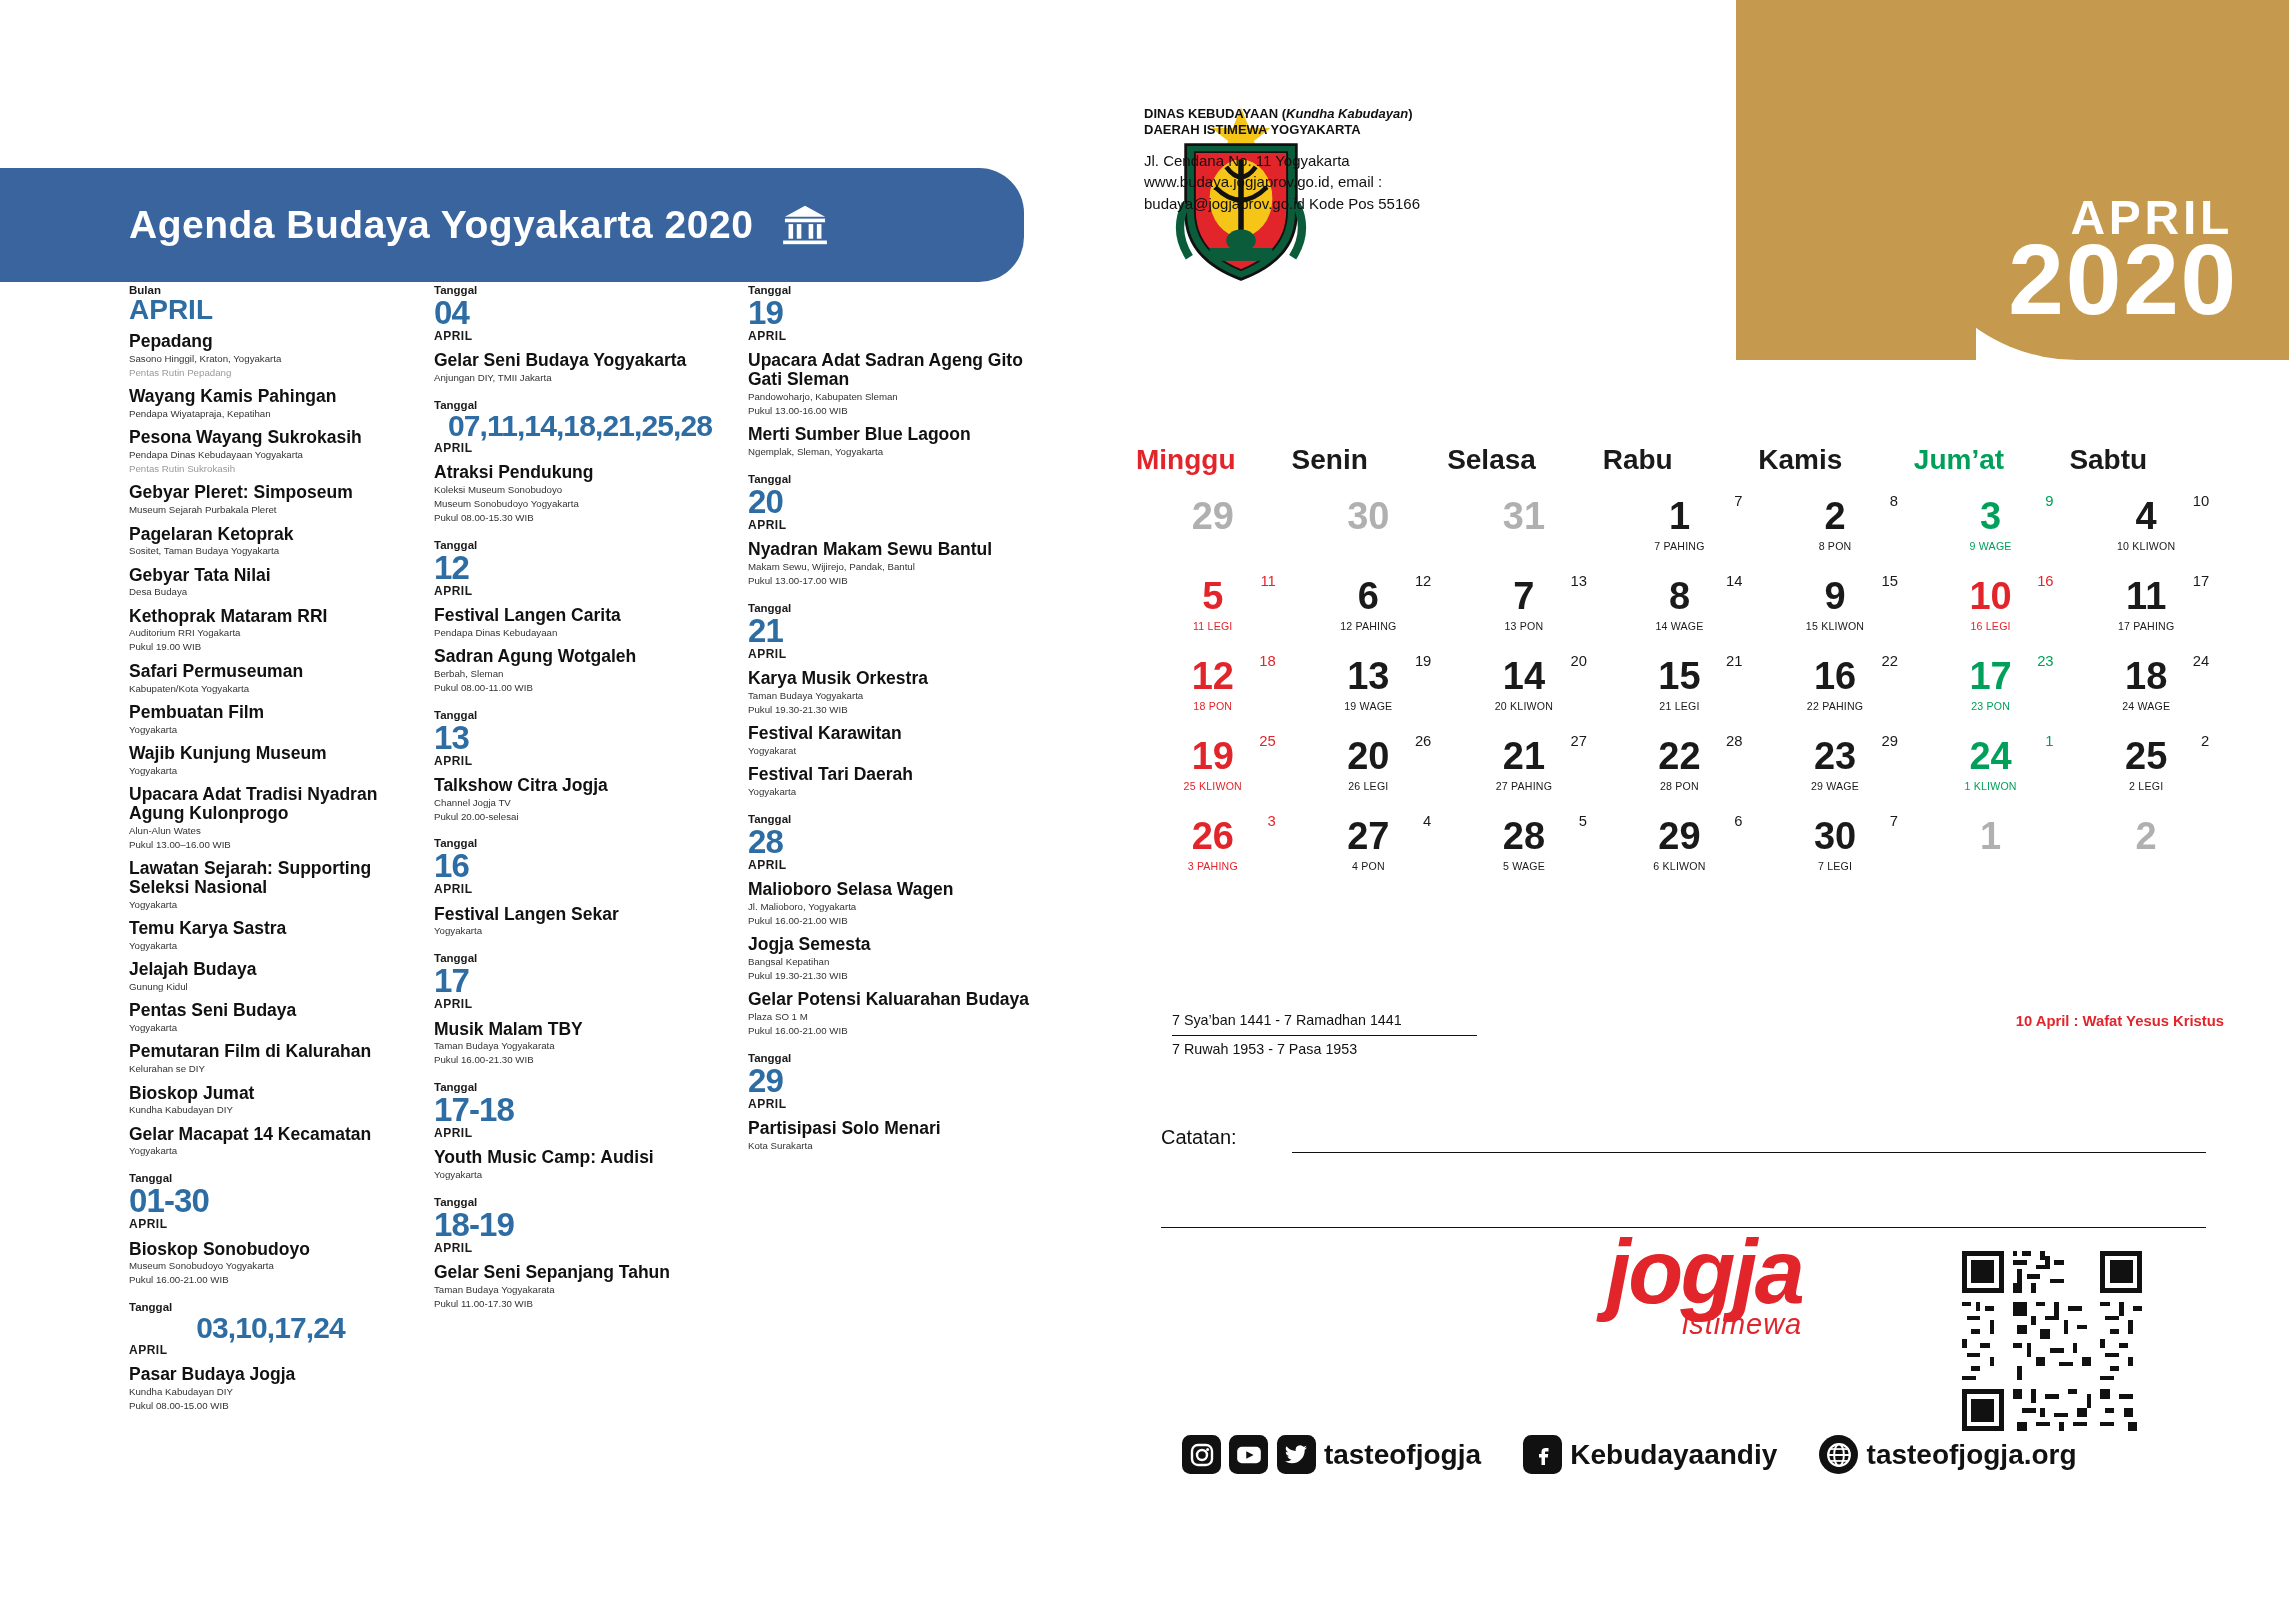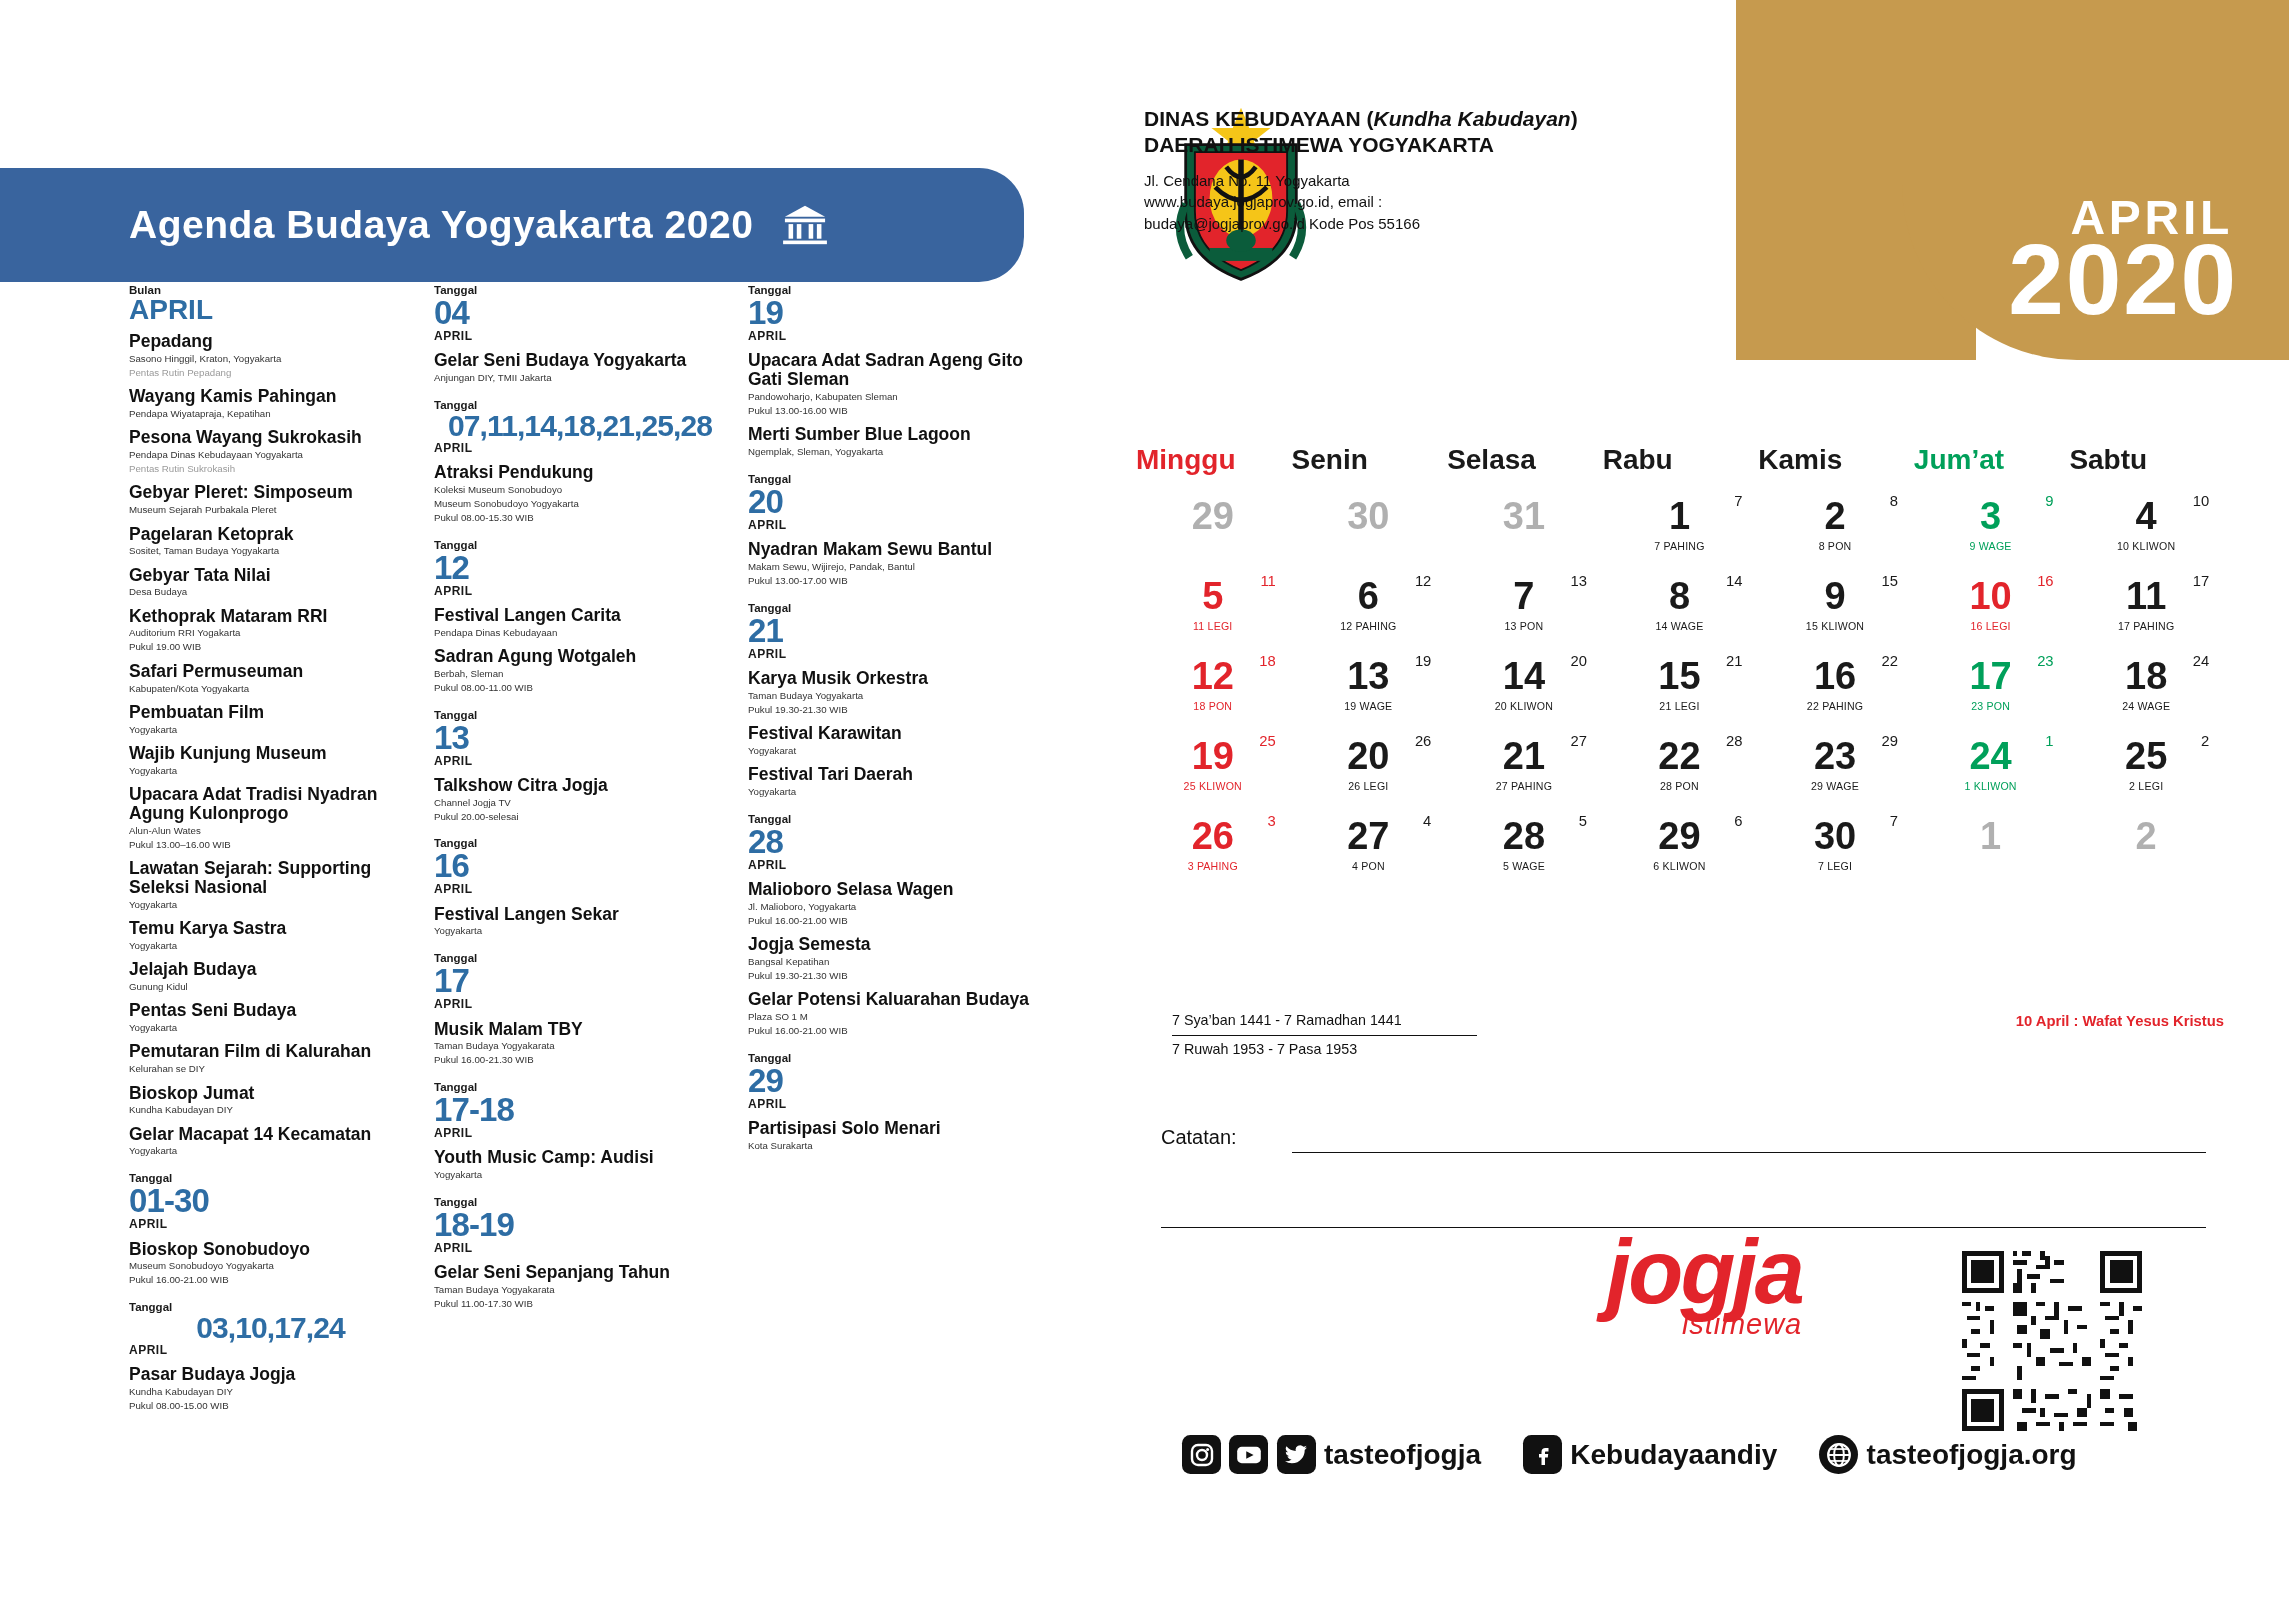--- a/index.html
+++ b/index.html
@@ -49,21 +49,21 @@
   .ev-title{font-size:17.5px;color:#111;font-weight:bold;line-height:1.08;margin-top:8.3px;}
   .ev-sub{font-size:9.7px;color:#333;line-height:1.25;margin-top:1.8px;}
   .ev-sub.gray{color:#9a9a9a;}
   .mon-blue{font-size:28px;color:#2e6da4;font-weight:bold;line-height:1;letter-spacing:0px;}
   .block{margin-bottom:1.8px;}
   .spacer{height:13px;}
   
   .inst{
     position:absolute;left:1144px;top:106px;width:701px;
   }
-  .inst-name{font-size:21px;font-weight:bold;color:#111;line-height:1.25;}
+  .inst-name{font-size:13px;font-weight:bold;color:#111;line-height:1.25;}
   .inst-addr{font-size:15px;color:#111;line-height:1.45;margin-top:11px;}
   .emblem{position:absolute;left:1158px;top:102px;width:166px;height:185px;}
   
   .cal{position:absolute;left:1135px;top:443px;width:1089px;}
   .cal table{border-collapse:collapse;width:100%;table-layout:fixed;}
   .cal th{
     font-size:28px;font-weight:bold;padding-bottom:20px;text-align:left;color:#1a1a1a;
   }
   .cal th.sun{color:#e2242b;}
   .cal th.fri{color:#00a05a;}

